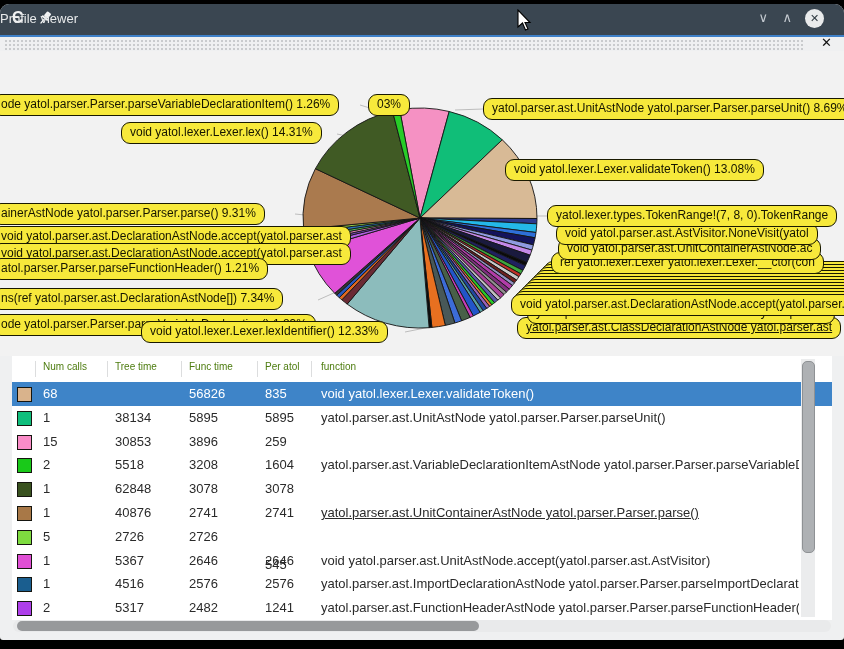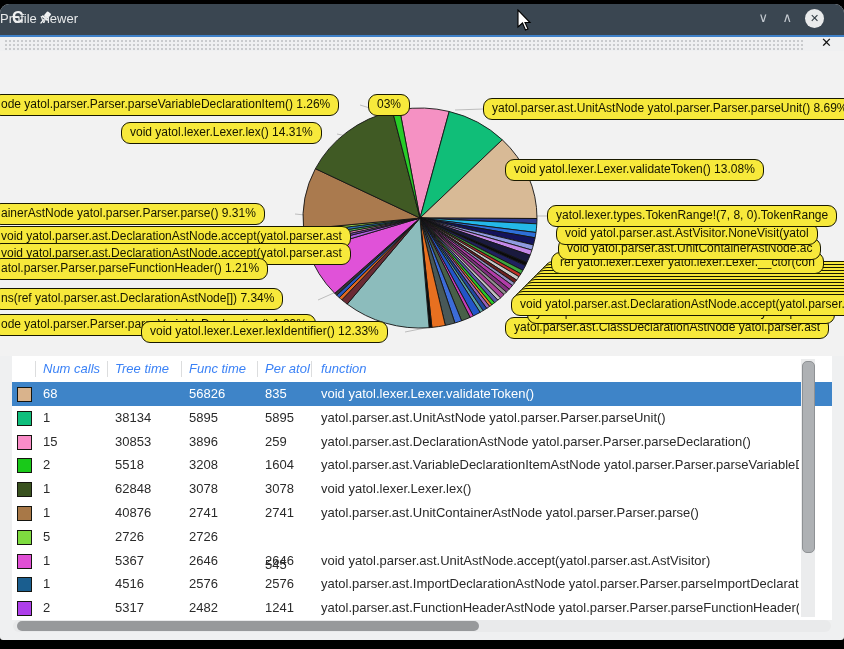--- a/index.html
+++ b/index.html
@@ -29,21 +29,21 @@
   #combo .val{position:absolute;left:14px;top:6px;font-size:13px;color:#2B2B2B;}
   #combo .arrow{position:absolute;right:11px;top:11px;width:0;height:0;
                 border-left:5px solid transparent;border-right:5px solid transparent;border-top:6px solid #3A3A3A;}
   
   #chart-area{position:absolute;left:0;top:47px;width:844px;height:305px;background:#F2F2F2;}
   #pie-svg{position:absolute;left:0;top:80px;}
   .callout{position:absolute;background:#F7E93B;border:1.4px solid #191900;border-radius:9px;
            padding:1px 8px 2px 8px;font-size:12px;line-height:17px;color:#151500;white-space:nowrap;}
   
   #table{position:absolute;left:12px;top:352px;width:820px;height:264px;background:#FFFFFF;overflow:hidden;}
-  .th{position:absolute;top:5px;font-size:13px;color:#3b82f6;white-space:nowrap;font-style:italic;}
+  .th{position:absolute;top:5px;font-size:10px;color:#4d7c0f;white-space:nowrap;}
   .th-sep{position:absolute;top:5px;width:1px;height:16px;background:#DCDDDE;}
   .trow{position:absolute;left:0;width:820px;height:24px;font-size:13px;color:#2A2A2A;}
   .trow.selected{background:#3E84C8;color:#FFFFFF;}
   .swatch{position:absolute;left:5px;top:5px;width:13px;height:13px;border:1px solid #15150F;}
   .cell{position:absolute;top:4px;white-space:nowrap;}
   .cell-fn{width:478px;overflow:hidden;}
   
   #vscroll-track{position:absolute;left:801px;top:355px;width:14px;height:258px;background:#EBECED;}
   #vscroll-thumb{position:absolute;left:802px;top:357px;width:11px;height:190px;background:#AEB1B4;
                  border:1px solid #8E9194;border-radius:5px;}
@@ -181,21 +181,21 @@
         <div class="callout" style="left: 121px; top: 118px;">void yatol.lexer.Lexer.lex() 14.31%</div>
         <div class="callout" style="left: 483px; top: 94px;">yatol.parser.ast.UnitAstNode yatol.parser.Parser.parseUnit() 8.69%</div>
         <div class="callout" style="left: 505px; top: 155px;">void yatol.lexer.Lexer.validateToken() 13.08%</div>
         <div class="callout" style="left: -8px; top: 199px;">ainerAstNode yatol.parser.Parser.parse() 9.31%</div>
         <div class="callout" style="left: -8px; top: 222px;">void yatol.parser.ast.DeclarationAstNode.accept(yatol.parser.ast</div>
         <div class="callout" style="left: -8px; top: 239px;">void yatol.parser.ast.DeclarationAstNode.accept(yatol.parser.ast</div>
         <div class="callout" style="left: -8px; top: 254px;">atol.parser.Parser.parseFunctionHeader() 1.21%</div>
         <div class="callout" style="left: -8px; top: 284px;">ns(ref yatol.parser.ast.DeclarationAstNode[]) 7.34%</div>
         <div class="callout" style="left: -8px; top: 310px;">ode yatol.parser.Parser.parseVariableDeclaration() 1.83%</div>
         <div class="callout" style="left: 141px; top: 317px;">void yatol.lexer.Lexer.lexIdentifier() 12.33%</div>
-        <div class="callout" style="left: 505px; top: 313px;">yatol.parser.ast.ClassDeclarationAstNode yatol.parser.ast</div>
+        <div class="callout" style="left: 517px; top: 313px; text-decoration: underline;">yatol.parser.ast.ClassDeclarationAstNode yatol.parser.ast</div>
         <div class="callout" style="left: 527px; top: 298px;">yatol.parser.ast.ClassDeclarationAstNode yatol.parser.</div>
         <div class="callout" style="left: 544px; top: 257px;">void yatol.parser.ast.DeclarationAstNode.accept(yatol.parser.ast</div>
         <div class="callout" style="left: 541px; top: 260px;">void yatol.parser.ast.DeclarationAstNode.accept(yatol.parser.ast</div>
         <div class="callout" style="left: 538px; top: 263px;">void yatol.parser.ast.DeclarationAstNode.accept(yatol.parser.ast</div>
         <div class="callout" style="left: 535px; top: 266px;">void yatol.parser.ast.DeclarationAstNode.accept(yatol.parser.ast</div>
         <div class="callout" style="left: 532px; top: 269px;">void yatol.parser.ast.DeclarationAstNode.accept(yatol.parser.ast</div>
         <div class="callout" style="left: 529px; top: 272px;">void yatol.parser.ast.DeclarationAstNode.accept(yatol.parser.ast</div>
         <div class="callout" style="left: 526px; top: 275px;">void yatol.parser.ast.DeclarationAstNode.accept(yatol.parser.ast</div>
         <div class="callout" style="left: 523px; top: 278px;">void yatol.parser.ast.DeclarationAstNode.accept(yatol.parser.ast</div>
         <div class="callout" style="left: 520px; top: 281px;">void yatol.parser.ast.DeclarationAstNode.accept(yatol.parser.ast</div>
@@ -234,45 +234,43 @@
           <div class="cell" style="left: 177px;">5895</div>
           <div class="cell" style="left: 253px;">5895</div>
           <div class="cell cell-fn" style="left: 309px;">yatol.parser.ast.UnitAstNode yatol.parser.Parser.parseUnit()</div>
         </div>
         <div class="trow" style="top: 73.6px;">
           <div class="swatch" style="background: rgb(250, 140, 200);"></div>
           <div class="cell" style="left: 31px;">15</div>
           <div class="cell" style="left: 103px;">30853</div>
           <div class="cell" style="left: 177px;">3896</div>
           <div class="cell" style="left: 253px;">259</div>
-          <div class="cell cell-fn" style="left: 309px;">yatol.parser.ast.DeclarationAstNode yatol.parser.Parser.parseDeclaration()</div>
         </div>
         <div class="trow" style="top: 97.4px;">
           <div class="swatch" style="background: rgb(25, 201, 25);"></div>
           <div class="cell" style="left: 31px;">2</div>
           <div class="cell" style="left: 103px;">5518</div>
           <div class="cell" style="left: 177px;">3208</div>
           <div class="cell" style="left: 253px;">1604</div>
           <div class="cell cell-fn" style="left: 309px;">yatol.parser.ast.VariableDeclarationItemAstNode yatol.parser.Parser.parseVariableDeclarationItem()</div>
         </div>
         <div class="trow" style="top: 121.2px;">
           <div class="swatch" style="background: rgb(57, 82, 31);"></div>
           <div class="cell" style="left: 31px;">1</div>
           <div class="cell" style="left: 103px;">62848</div>
           <div class="cell" style="left: 177px;">3078</div>
           <div class="cell" style="left: 253px;">3078</div>
-          <div class="cell cell-fn" style="left: 309px;">void yatol.lexer.Lexer.lex()</div>
         </div>
         <div class="trow" style="top: 145px;">
           <div class="swatch" style="background: rgb(168, 120, 71);"></div>
           <div class="cell" style="left: 31px;">1</div>
           <div class="cell" style="left: 103px;">40876</div>
           <div class="cell" style="left: 177px;">2741</div>
           <div class="cell" style="left: 253px;">2741</div>
-          <div class="cell cell-fn" style="left: 309px;">yatol.parser.ast.UnitContainerAstNode yatol.parser.Parser.parse()</div>
+          <div class="cell cell-fn" style="left: 309px; text-decoration: underline;">yatol.parser.ast.UnitContainerAstNode yatol.parser.Parser.parse()</div>
         </div>
         <div class="trow" style="top: 168.8px;">
           <div class="swatch" style="background: rgb(126, 220, 63);"></div>
           <div class="cell" style="left: 31px;">5</div>
           <div class="cell" style="left: 103px;">2726</div>
           <div class="cell" style="left: 177px;">2726</div>
           <div class="cell" style="left: 253px; margin-top: 28px;">545</div>
         </div>
         <div class="trow" style="top: 192.6px;">
           <div class="swatch" style="background: rgb(224, 79, 213);"></div>

